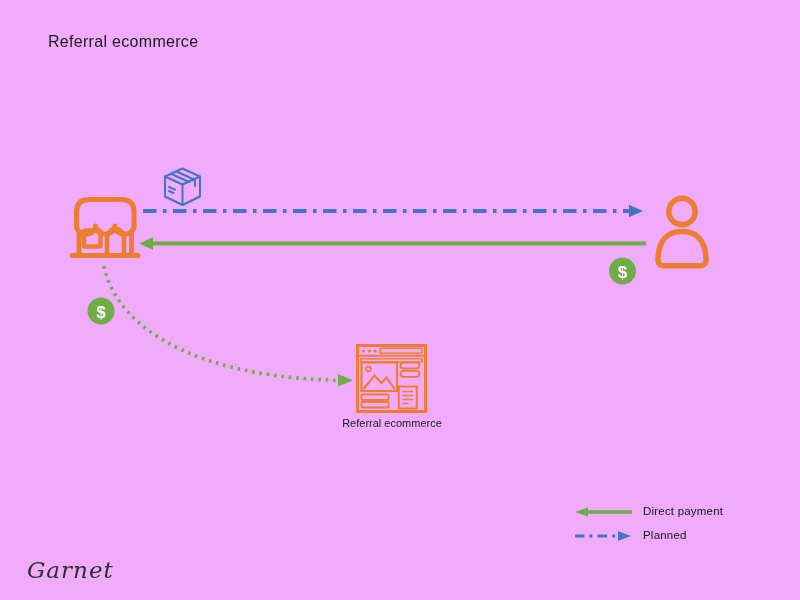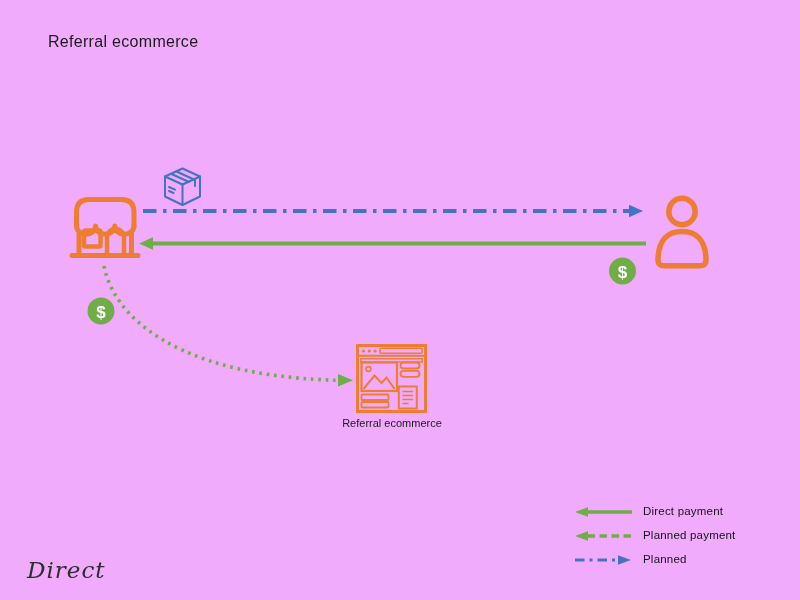--- a/index.html
+++ b/index.html
@@ -105,29 +105,22 @@
   <div class="legend">
     <div class="legend-row">
       <svg width="62" height="14">
         <line x1="60" y1="7" x2="16" y2="7" stroke="#70AD47" stroke-width="3.4"></line>
         <polygon points="16,2.2 16,11.8 3,7" fill="#70AD47"></polygon>
       </svg>
       <span class="legend-label">Direct payment</span>
     </div>
     <div class="legend-row">
       <svg width="62" height="14">
-        <line x1="59" y1="7" x2="16" y2="7" stroke="#70AD47" stroke-width="3.4" stroke-dasharray="7.5 4.5"></line>
-        <polygon points="16,2.2 16,11.8 3,7" fill="#70AD47"></polygon>
-      </svg>
-      <span class="legend-label">Planned payment</span>
-    </div>
-    <div class="legend-row">
-      <svg width="62" height="14">
         <line x1="3" y1="7" x2="46" y2="7" stroke="#4472C4" stroke-width="3.2" stroke-dasharray="9.5 5 3 5"></line>
         <polygon points="46,2.2 46,11.8 59,7" fill="#4472C4"></polygon>
       </svg>
       <span class="legend-label">Planned</span>
     </div>
   </div>
 
-  <div class="signature">Direct</div>
+  <div class="signature">Garnet</div>
 
 </div>
 
 </body></html>

